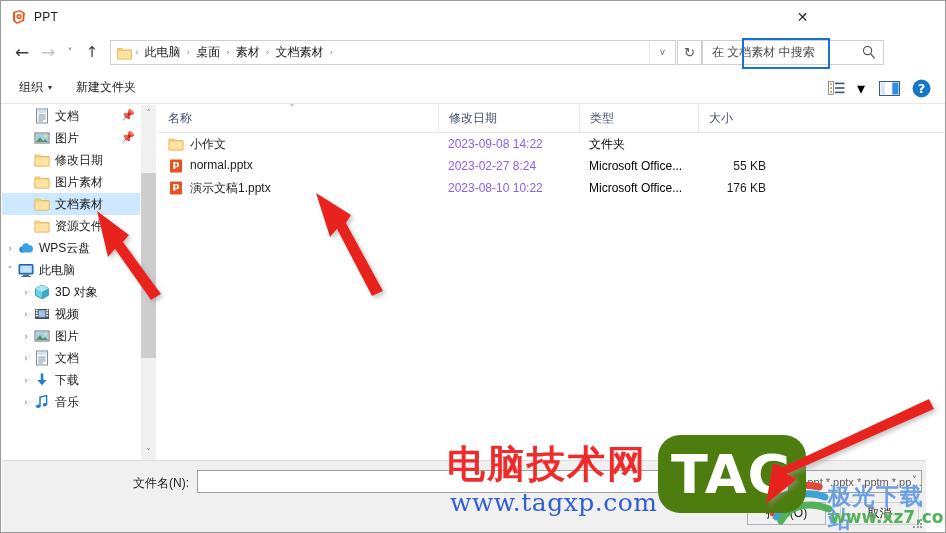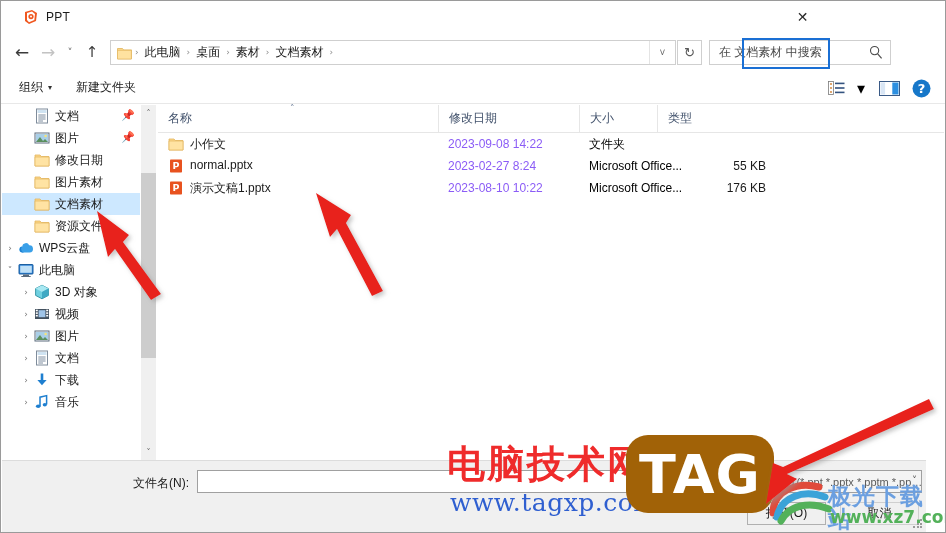--- a/index.html
+++ b/index.html
@@ -14,21 +14,21 @@
     width: 946px; height: 533px;
     background: #ffffff;
     border: 1px solid #9a9a9a;
     overflow: hidden;
   }
 
   
   .titlebar {
     position: absolute; left: 0; top: 0; width: 824px; height: 31px;
     background: #ffffff;
-    display: flex; align-items: center; padding-left: 12px;
+    display: flex; align-items: center;
   }
   .title-icon {
     width: 16px; height: 16px; margin-left: 10px; margin-right: 7px;
     position: relative; flex: none;
   }
   .title-text {
     font-size: 12px; color: #1b1b1b; letter-spacing: .2px;
   }
   .win-close {
     position: absolute; right: 0; top: 0; width: 45px; height: 31px;
@@ -70,21 +70,21 @@
     display: flex; align-items: center; justify-content: center;
     font-size: 10px; color: #6a6a6a; border-left: 1px solid #e4e4e4;
   }
   .refresh-btn {
     flex: none; width: 25px; height: 25px; margin-left: 1px;
     border: 1px solid #cfcfcf; background: #fff;
     display: flex; align-items: center; justify-content: center;
     font-size: 13px; color: #5a5a5a; font-family: "DejaVu Sans", sans-serif;
   }
   .searchbox {
-    flex: none; width: 182px; height: 25px; margin-left: 7px;
+    flex: none; width: 182px; height: 25px; 
     border: 1px solid #cfcfcf; background: #fff;
     display: flex; align-items: center; position: relative;
   }
   .searchbox input {
     border: none; outline: none; background: transparent;
     font-family: "Liberation Sans", sans-serif; font-size: 12px;
     color: #4a4a4a; width: 150px; margin-left: 7px;
   }
   .searchbox input::placeholder { color: #4a4a4a; opacity: 1; }
   .search-ico {
@@ -226,22 +226,22 @@
   .wm-tag-cn {
     left: 446px; top: 444px; font-size: 38px; color: #ef2b2b;
     font-weight: bold; letter-spacing: 2px; font-family: "DejaVu Sans", sans-serif;
     line-height: 1;
   }
   .wm-tag-url {
     left: 449px; top: 489px; font-size: 25px; color: #2f5fd0;
     font-family: "DejaVu Serif", serif; letter-spacing: .5px; line-height: 1;
   }
   .wm-tag-logo {
-    left: 625px; top: 434px; width: 148px; height: 78px;
-    background: #a16207; border-radius: 22px;
+    left: 657px; top: 434px; width: 148px; height: 78px;
+    background: #4d7c0f; border-radius: 22px;
     display: flex; align-items: center; justify-content: center;
     color: #fff; font-size: 54px; font-weight: bold; letter-spacing: 1px;
     font-family: "DejaVu Sans", sans-serif;
   }
   .wm-xz-cn {
     left: 827px; top: 484px; font-size: 23px; color: #6b9fe0; font-weight: bold;
     font-family: "DejaVu Sans", sans-serif; letter-spacing: 1px; line-height: 1;
   }
   .wm-xz-url {
     left: 829px; top: 508px; font-size: 17px; color: #53b15a; font-weight: bold;
@@ -516,22 +516,22 @@
     <div class="sb-arrow down">˅</div>
   </div>
 
   <div class="filepane">
     <div class="col-head">
       <div class="col c-name">
         <span>名称</span>
         <span class="sort-caret">˄</span>
       </div>
       <div class="col c-date">修改日期</div>
+      <div class="col c-type">类型</div>
       <div class="col c-size">大小</div>
-      <div class="col c-type">类型</div>
     </div>
     <div id="file-rows">
         <div class="frow">
           <div class="f-name">
             <span class="f-ico"><svg width="16" height="16" viewBox="0 0 16 16">
                 <path d="M1 3 h5 l1.3 1.5 h7.7 v9.5 h-14 z" fill="#fcd88a" stroke="#e3b55d" stroke-width="0.8"></path>
                 <path d="M1 5 h14 v9 h-14 z" fill="#ffe3a3" stroke="#e3b55d" stroke-width="0.7"></path>
               </svg></span>
             <span>小作文</span>
           </div>

